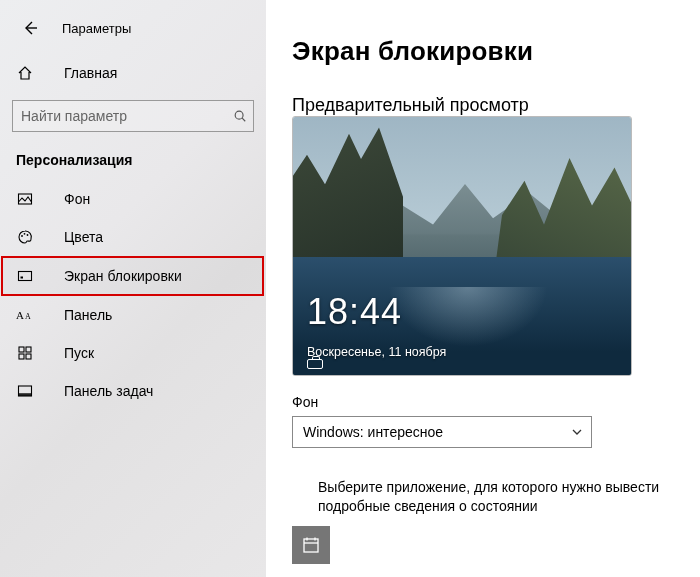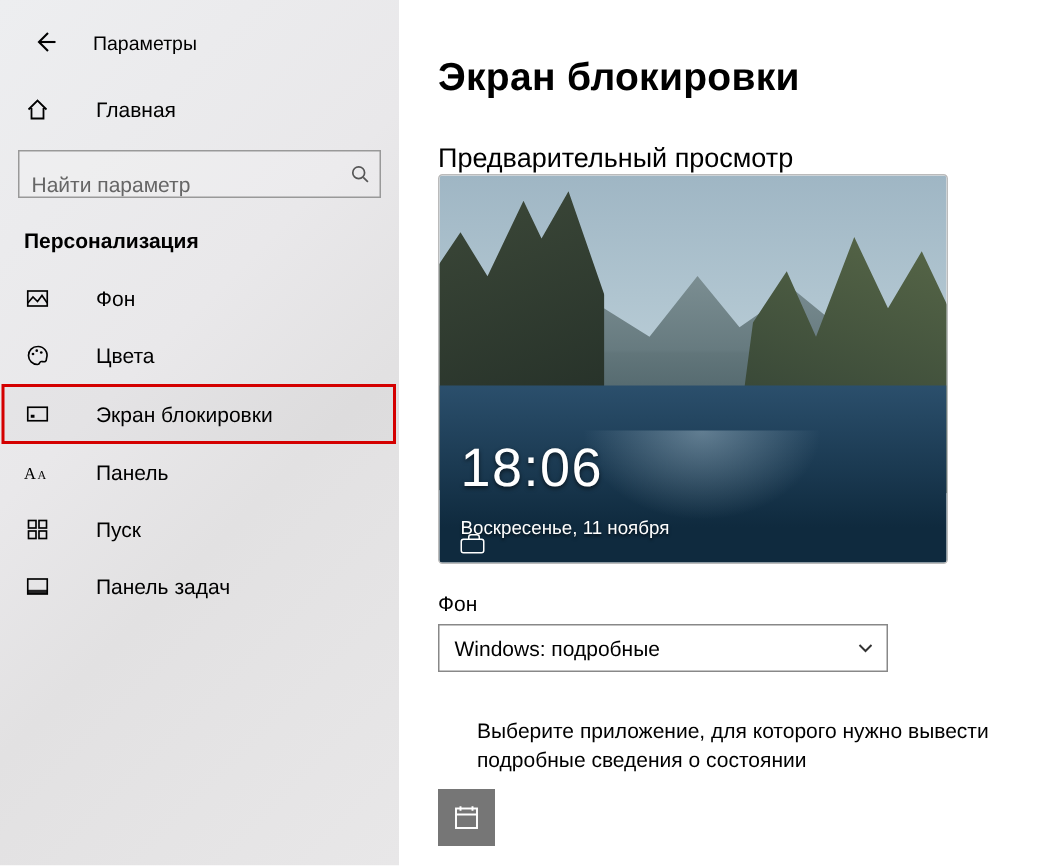--- a/index.html
+++ b/index.html
@@ -42,21 +42,21 @@
     width: 18px; height: 18px; margin-right: 14px;
     display: inline-flex; align-items: center; justify-content: center;
     flex-shrink:0;
   }
   .search-wrap { padding: 8px 12px 10px 12px; }
   .search {
     position: relative;
     height: 32px;
     border: 1px solid #999;
     background: rgba(255,255,255,0.15);
-    display: flex; align-items: flex-end;
+    display: flex; align-items: center;
     padding: 0 30px 0 8px;
   }
   .search input {
     border: none; outline: none; background: transparent;
     width: 100%; font-size: 14px; color: #555;
     font-family: inherit;
   }
   .search input::placeholder { color: #666; }
   .search .mag {
     position: absolute; right: 6px; top: 50%; transform: translateY(-50%);
@@ -241,28 +241,28 @@
     <h1 class="page-h1">Экран блокировки</h1>
     <div class="sub-h">Предварительный просмотр</div>
 
     <div class="preview">
       <div class="lock-sky"></div>
       <div class="lock-mtn-far"></div>
       <div class="lock-mtn-left"></div>
       <div class="lock-mtn-right"></div>
       <div class="lock-water"></div>
       <div class="lock-refl"></div>
-      <div class="lock-time">18:06</div>
+      <div class="lock-time">18:44</div>
       <div class="lock-date">Воскресенье, 11 ноября</div>
       <div class="lock-chip"></div>
     </div>
 
     <div class="field-label">Фон</div>
     <div class="dropdown">
-      <span>Windows: подробные</span>
+      <span>Windows: интересное</span>
       <span>
         <svg width="12" height="12" viewBox="0 0 12 12">
             <path d="M2 4 L6 8 L10 4" stroke="#333" stroke-width="1.3" fill="none"></path>
           </svg>
       </span>
     </div>
 
     <div class="hint">Выберите приложение, для которого нужно вывести подробные сведения о состоянии</div>
     <div class="app-tile">
       <span>

